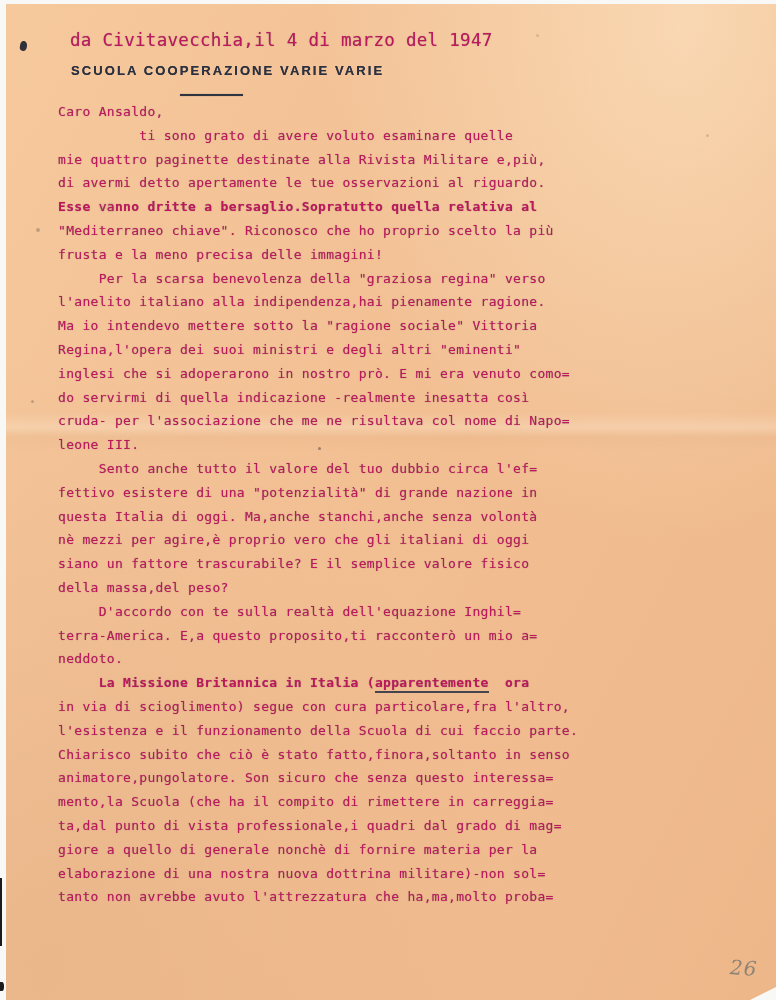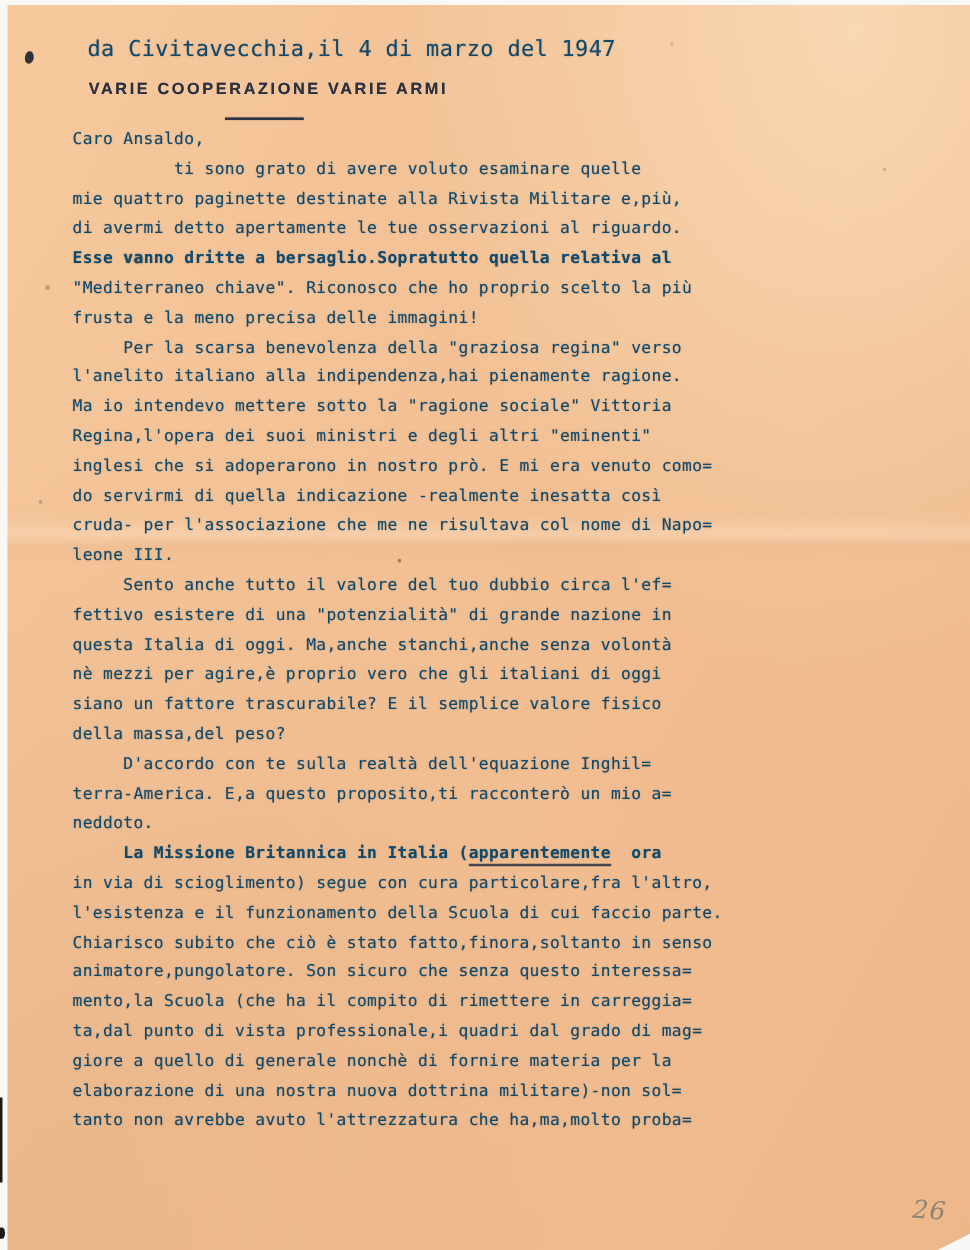--- a/index.html
+++ b/index.html
@@ -30,21 +30,21 @@
   .paper::after {
     content: "";
     position: absolute;
     inset: 0;
     background:
       linear-gradient(to bottom, rgba(255,255,255,0.0) 41%, rgba(255,244,228,0.25) 42.5%, rgba(180,120,80,0.05) 43.5%, rgba(255,255,255,0) 45%);
     pointer-events: none;
   }
   
   .typewriter {
-    color: #0c4a6e;
+    color: #be185d;
     text-shadow: 0 0 1px rgba(67,68,78,0.55);
     letter-spacing: 0.3px;
     white-space: pre;
   }
   .dateline {
     position: absolute;
     left: 70px;
     top: 30px;
     font-size: 17.5px;
   }
@@ -80,21 +80,21 @@
   .letter-body .line {
     white-space: pre;
   }
   .letter-body span { white-space: pre; font-weight: bold; }
   .letter-body .u {
     border-bottom: 2.2px solid #44454e;
     padding-bottom: 0.5px;
     margin-top: 44px;
   }
   .letter-body .b {
-    font-weight: bold;
+    font-weight: normal;
     text-shadow: 0 0 1.4px rgba(50,51,60,0.9);
   }
   
   .pencil-number {
     position: absolute;
     left: 730px;
     top: 956px;
     font-family: "DejaVu Serif", serif;
     font-style: italic;
     font-size: 20px;
@@ -160,21 +160,21 @@
 
   <div class="speck s1"></div>
   <div class="speck s2"></div>
   <div class="speck s3"></div>
   <div class="speck s4"></div>
   <div class="speck s5"></div>
 </div>
 
 <div class="dateline typewriter">da Civitavecchia,il 4 di marzo del 1947</div>
 
-<div class="stamp">VARIE COOPERAZIONE VARIE ARMI</div>
+<div class="stamp">SCUOLA COOPERAZIONE VARIE VARIE</div>
 
 <div class="stamp-underline"></div>
 
 <div class="letter-body typewriter"><div class="line">Caro Ansaldo,</div><div class="line">          ti sono grato di avere voluto esaminare quelle</div><div class="line">mie quattro paginette destinate alla Rivista Militare e,più,</div><div class="line">di avermi detto apertamente le tue osservazioni al riguardo.</div><div class="line"><span>Esse </span><span class="b">va</span><span>nno dritte a bersaglio.Sopratutto quella relativa al</span></div><div class="line">"Mediterraneo chiave". Riconosco che ho proprio scelto la più</div><div class="line">frusta e la meno precisa delle immagini!</div><div class="line">     Per la scarsa benevolenza della "graziosa regina" verso</div><div class="line">l'anelito italiano alla indipendenza,hai pienamente ragione.</div><div class="line">Ma io intendevo mettere sotto la "ragione sociale" Vittoria</div><div class="line">Regina,l'opera dei suoi ministri e degli altri "eminenti"</div><div class="line">inglesi che si adoperarono in nostro prò. E mi era venuto como=</div><div class="line">do servirmi di quella indicazione -realmente inesatta così</div><div class="line">cruda- per l'associazione che me ne risultava col nome di Napo=</div><div class="line">leone III.</div><div class="line">     Sento anche tutto il valore del tuo dubbio circa l'ef=</div><div class="line">fettivo esistere di una "potenzialità" di grande nazione in</div><div class="line">questa Italia di oggi. Ma,anche stanchi,anche senza volontà</div><div class="line">nè mezzi per agire,è proprio vero che gli italiani di oggi</div><div class="line">siano un fattore trascurabile? E il semplice valore fisico</div><div class="line">della massa,del peso?</div><div class="line">     D'accordo con te sulla realtà dell'equazione Inghil=</div><div class="line">terra-America. E,a questo proposito,ti racconterò un mio a=</div><div class="line">neddoto.</div><div class="line"><span>     La Missione Britannica in Italia (</span><span class="u">apparentemente</span><span>  ora</span></div><div class="line">in via di scioglimento) segue con cura particolare,fra l'altro,</div><div class="line">l'esistenza e il funzionamento della Scuola di cui faccio parte.</div><div class="line">Chiarisco subito che ciò è stato fatto,finora,soltanto in senso</div><div class="line">animatore,pungolatore. Son sicuro che senza questo interessa=</div><div class="line">mento,la Scuola (che ha il compito di rimettere in carreggia=</div><div class="line">ta,dal punto di vista professionale,i quadri dal grado di mag=</div><div class="line">giore a quello di generale nonchè di fornire materia per la</div><div class="line">elaborazione di una nostra nuova dottrina militare)-non sol=</div><div class="line">tanto non avrebbe avuto l'attrezzatura che ha,ma,molto proba=</div></div>
 
 <div class="pencil-number">26</div>
 
 <div class="edge-line-bottom-left"></div>
 <div class="edge-nub-bottom-left"></div>
 <div class="corner-cut-bottom-right"></div>

